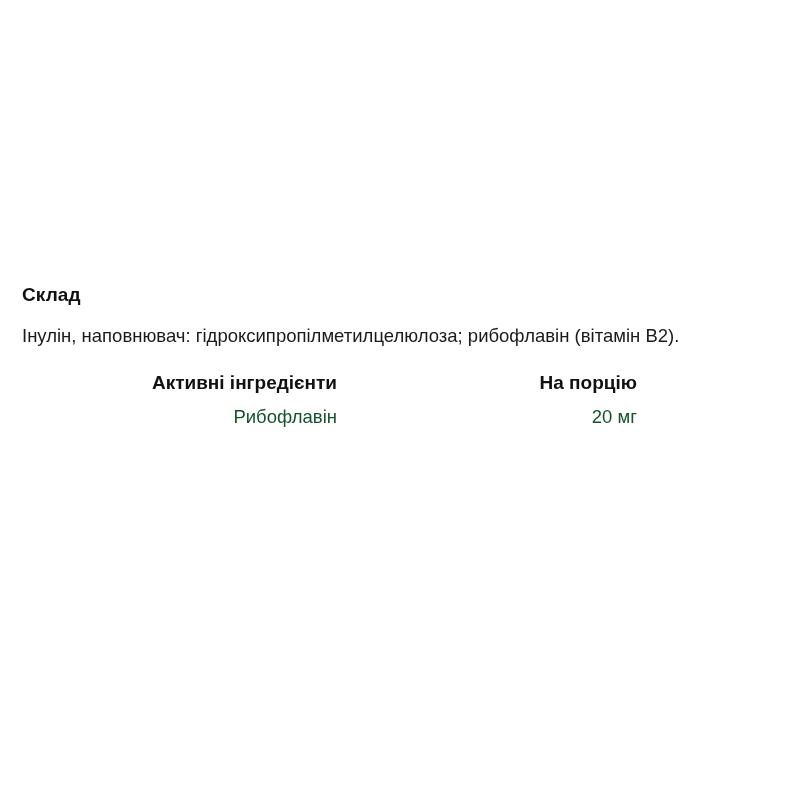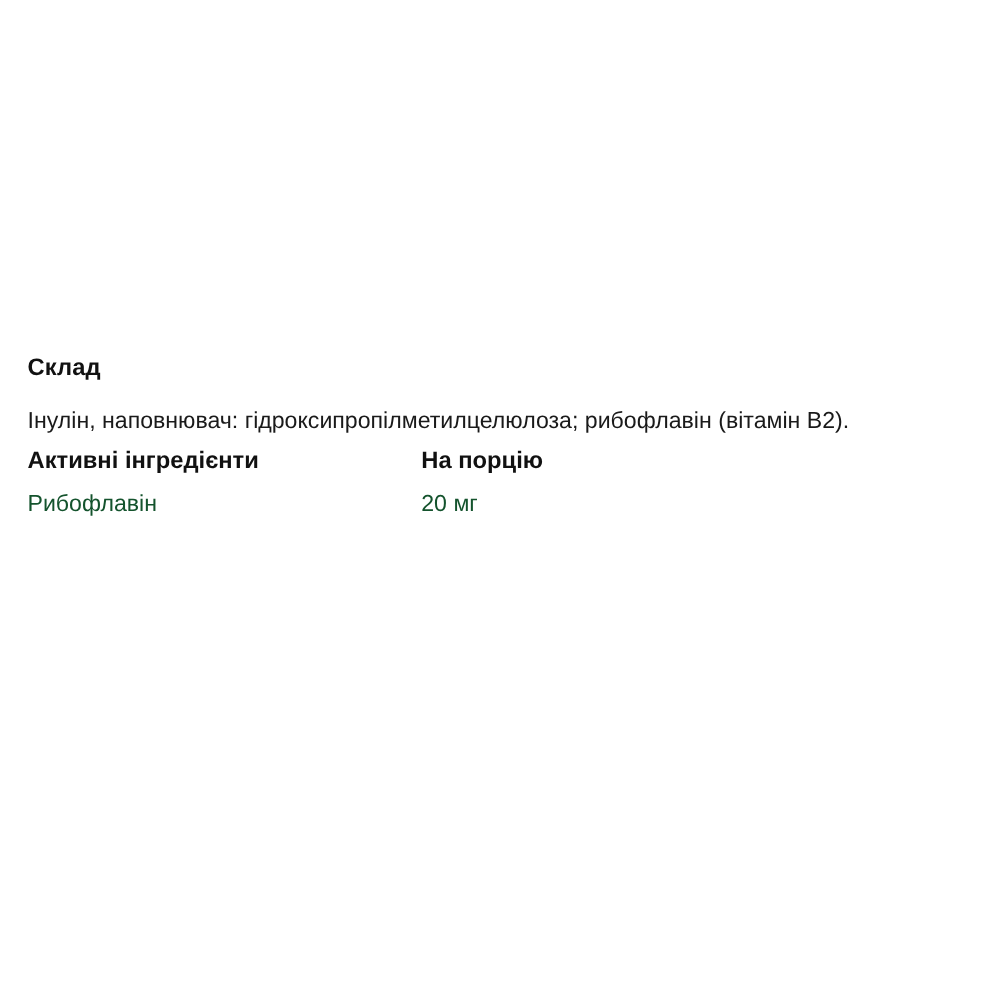--- a/index.html
+++ b/index.html
@@ -30,33 +30,33 @@
     font-size: 19px;
     font-weight: bold;
     line-height: 24px;
     letter-spacing: 0.1px;
     margin: 0 0 14px 0;
     color: #111111;
   }
   .ingredients-text {
     font-size: 18.5px;
     line-height: 29px;
-    margin: 0 0 2px 0;
+    margin: 0 0 16px 0;
     color: #1a1a1a;
     max-width: 775px;
   }
   .nutrition-table {
     border-collapse: collapse;
     margin: 0;
     table-layout: fixed;
   }
   .nutrition-table th,
   .nutrition-table td {
     padding: 0;
-    text-align: left;
+    text-align: right;
     vertical-align: top;
   }
   .nutrition-table th {
     font-size: 19px;
     font-weight: bold;
     line-height: 34px;
     color: #111111;
   }
   .nutrition-table td {
     font-size: 18.5px;

